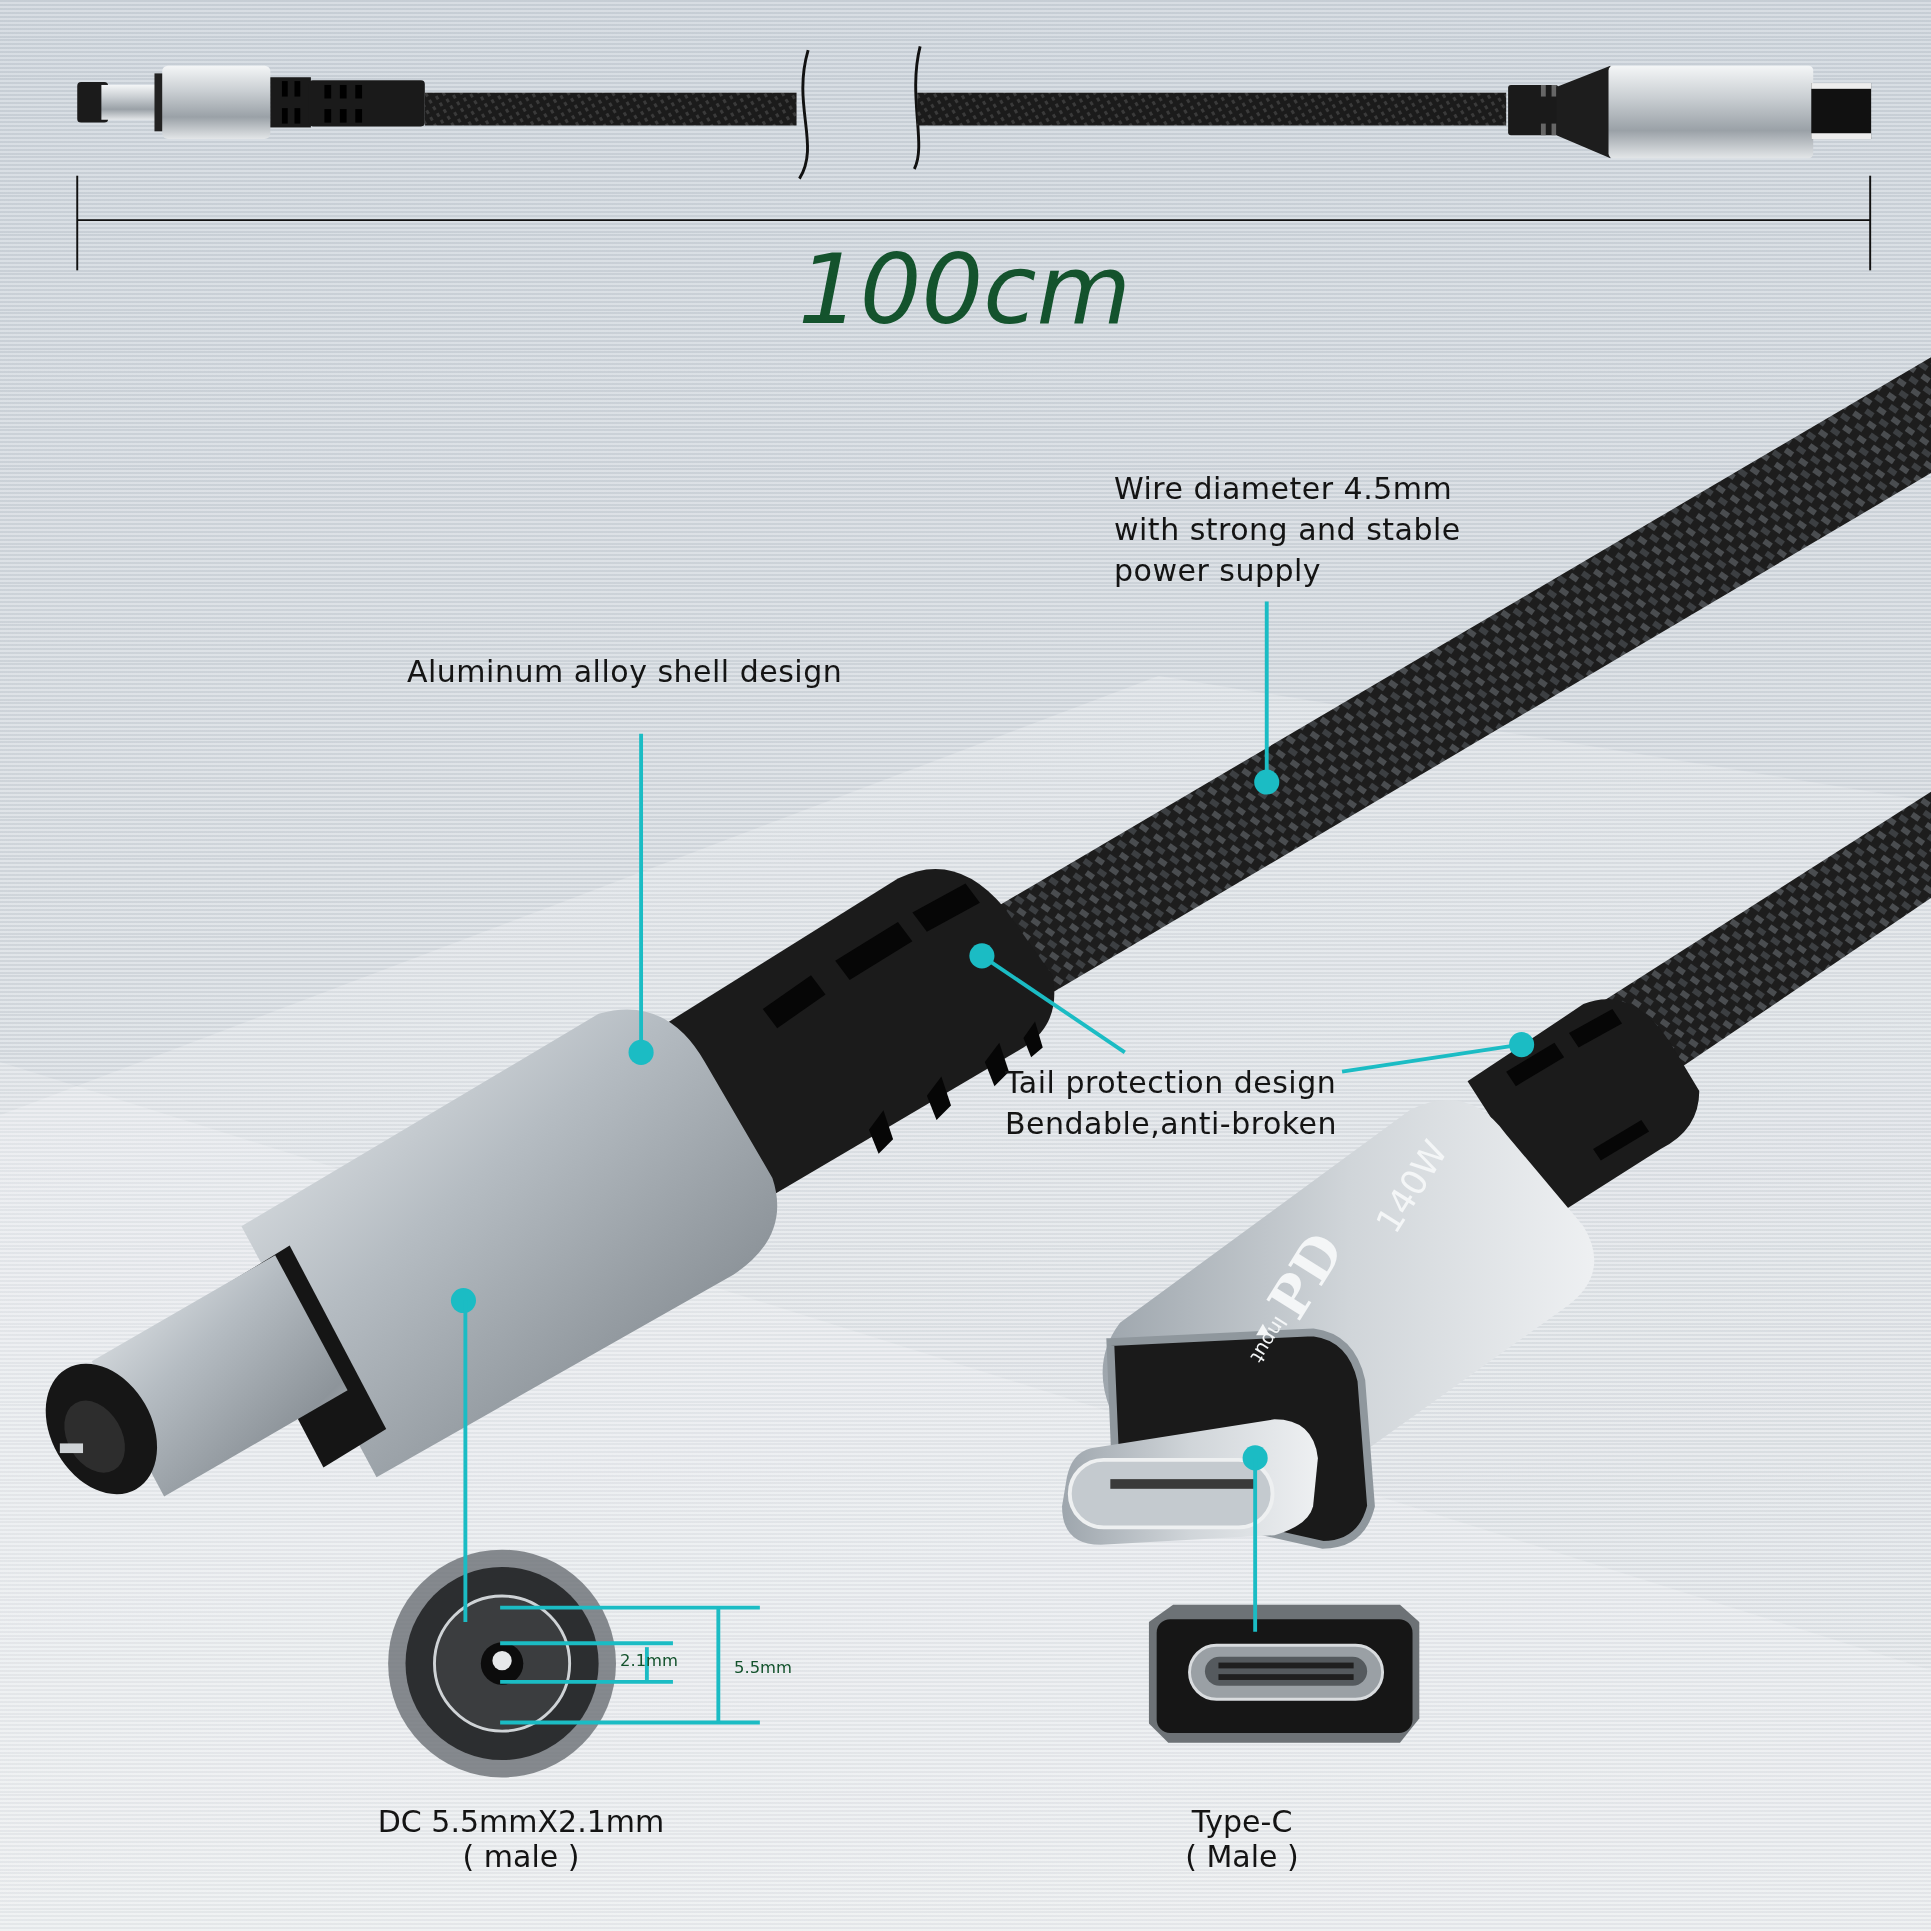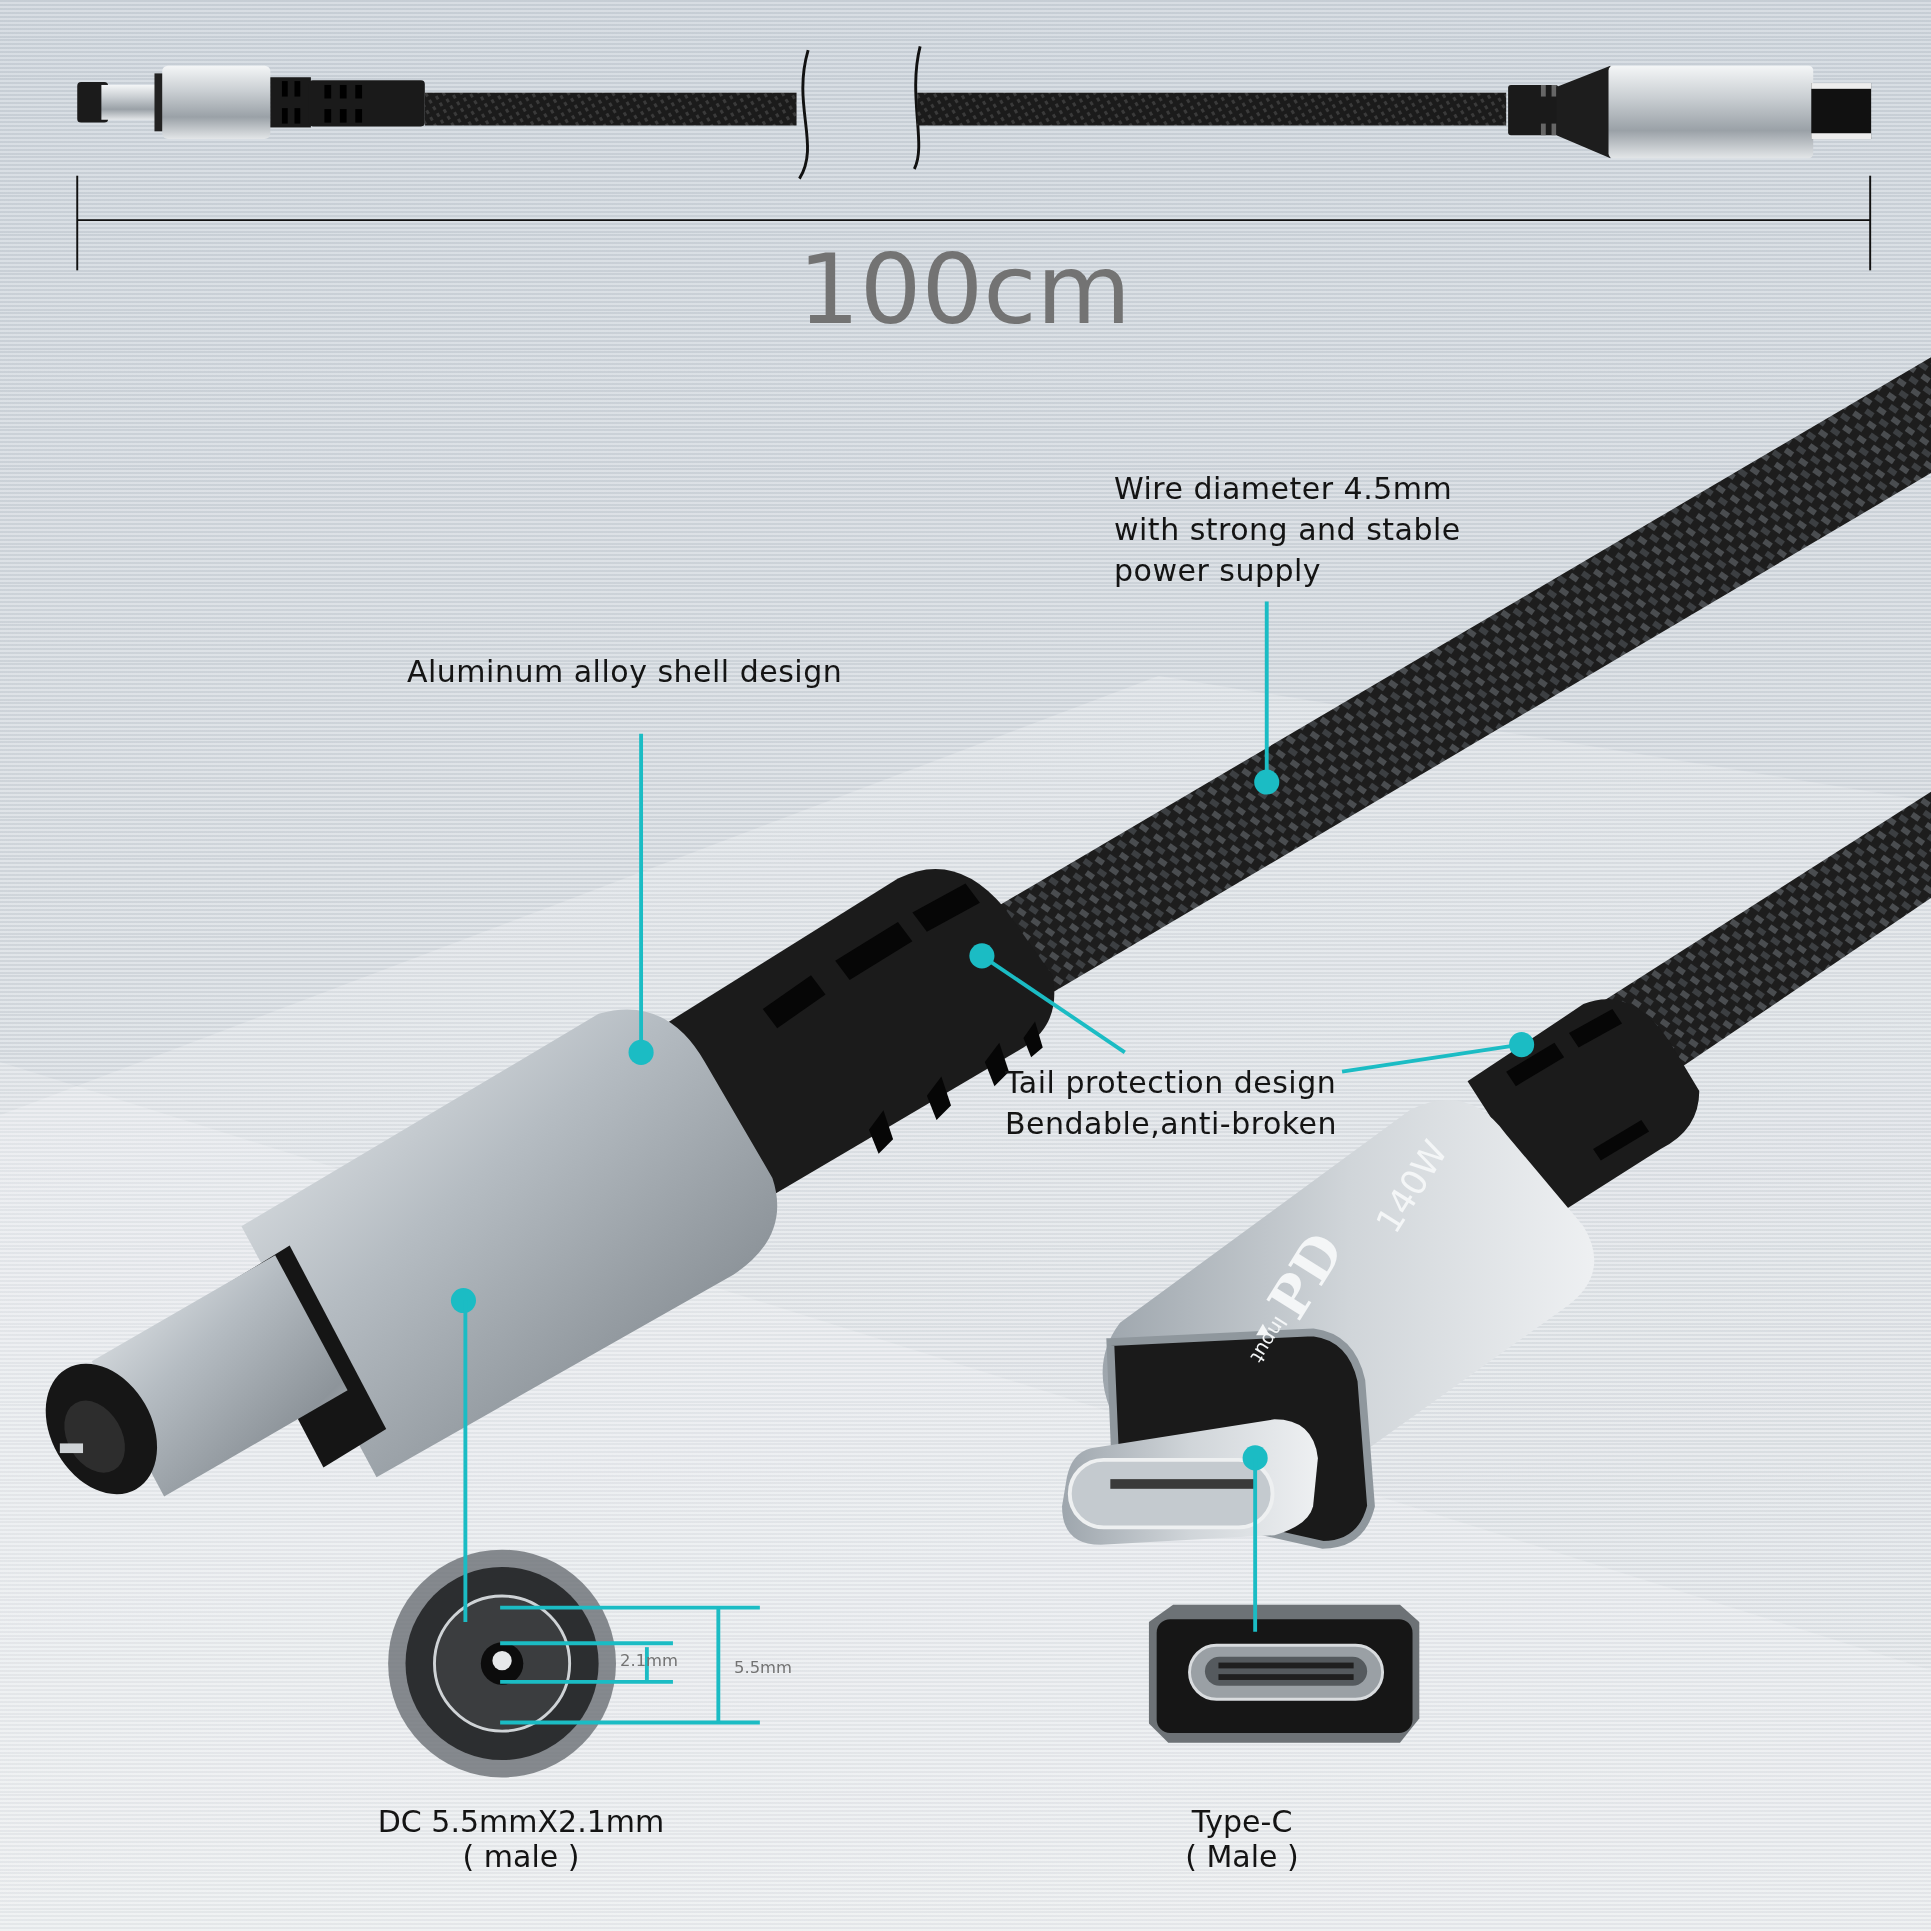--- a/index.html
+++ b/index.html
@@ -12,22 +12,22 @@
       linear-gradient(180deg, #cfd6dd 0%, #d9dee3 45%, #e6e9ec 100%);
   }
   .bg-facet-1 { position: absolute; left: 0; top: 676px; width: 1931px; height: 1255px;
     background: linear-gradient(160deg, rgba(255,255,255,0.25), rgba(255,255,255,0.05));
     clip-path: polygon(0 35%, 60% 0, 100% 10%, 100% 100%, 0 100%); }
   .bg-facet-2 { position: absolute; left: 0; top: 1062px; width: 1931px; height: 869px;
     background: rgba(255,255,255,0.18);
     clip-path: polygon(0 0, 100% 70%, 100% 100%, 0 100%); }
   .art { position: absolute; left: 0; top: 0; width: 1931px; height: 1931px; }
   .label { position: absolute; font-size: 30px; line-height: 41px; letter-spacing: 0.5px; color: #141414; white-space: nowrap; }
-  .length-label { position: absolute; left: 798px; top: 237px; font-size: 97px; line-height: 106px; color: #737373; }
-  .dim { position: absolute; font-size: 16.4px; color: #737373; }
+  .length-label { position: absolute; left: 798px; top: 237px; font-size: 97px; line-height: 106px; color: #14532d; font-style: italic; }
+  .dim { position: absolute; font-size: 16.4px; color: #14532d; }
   .caption { position: absolute; text-align: center; font-size: 30px; line-height: 35px; color: #141414; }
   .caption span { display: block; }
 </style>
 </head>
 <body>
 
 <div class="bg-facet-1"></div>
 <div class="bg-facet-2"></div>
 
 <svg class="art" viewBox="0 0 2000 2000">

